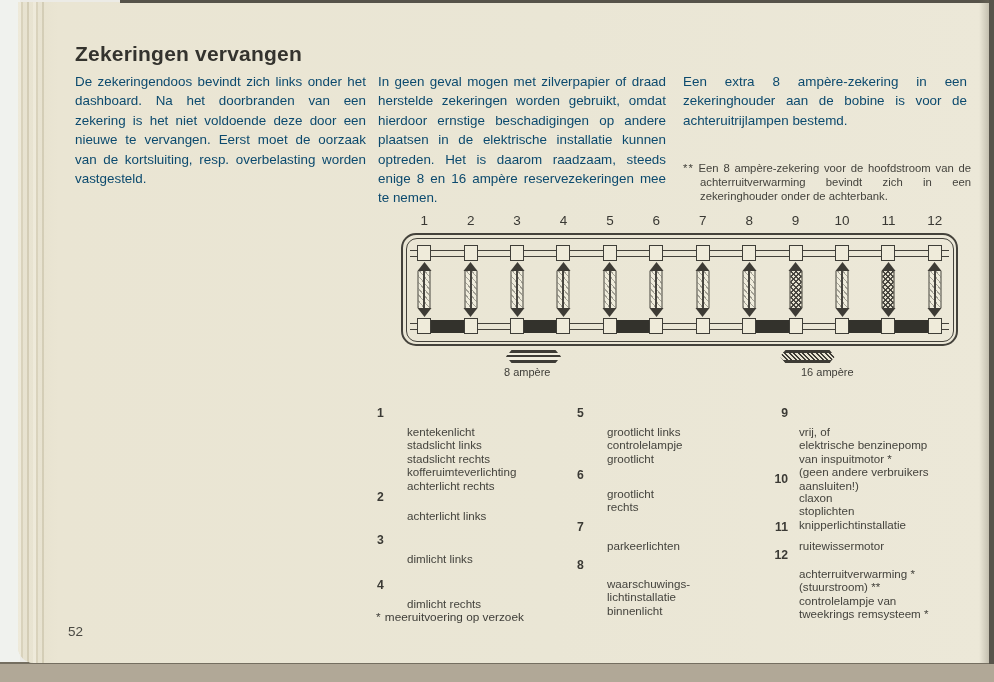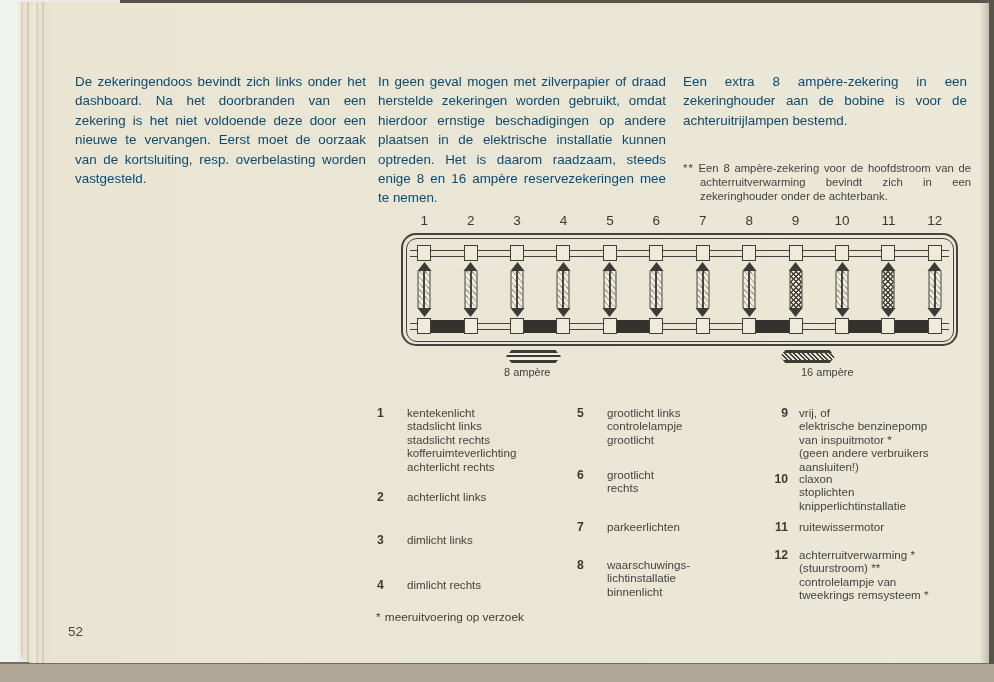--- a/index.html
+++ b/index.html
@@ -94,35 +94,36 @@
   .leg-label.l16 { left:777px; top:366px;margin-left:24px; }
 
   
   .flist-col { position:absolute; top:404px; }
   .flist-col.c1 { left:377px; width:195px; }
   .flist-col.c2 { left:577px; width:185px; }
   .flist-col.c3 { left:769px; width:200px; }
   .fitem { position:absolute; display:flex; }
   .fnum  { width:21px; flex:0 0 21px; font-size:12.2px; font-weight:bold; color:#3b3a35; }
   .c3 .fnum { text-align:right; padding-right:2px; }
-  .flabel { margin-left:9px; font-size:11.6px; line-height:13.4px; white-space:pre-line; color:#44433d; }
+  .flabel { margin-left:9px; font-size:11.6px; line-height:13.4px; white-space:pre-line; color:#44433d;margin-top:19px; }
 </style>
 </head>
 <body>
 
 <div class="scan-left"></div>
 <div class="scan-bottom"></div>
 <div class="page"></div>
 <div class="page-stack"></div>
 <div class="scan-topline"></div>
 <div class="scan-right-shade"></div>
 <div class="scan-right"></div>
 
 <div class="content">
 
+  <h1 class="title">Zekeringen vervangen</h1>
 
   <p class="col col1">De zekeringendoos bevindt zich links onder het dashboard. Na het doorbranden van een zekering is het niet voldoende deze door een nieuwe te vervangen. Eerst moet de oorzaak van de kortsluiting, resp. overbelasting worden vastgesteld.</p>
   <p class="col col2">In geen geval mogen met zilverpapier of draad herstelde zekeringen worden gebruikt, omdat hierdoor ernstige beschadigingen op andere plaatsen in de elektrische installatie kunnen optreden. Het is daarom raadzaam, steeds enige 8 en 16 ampère reservezekeringen mee te nemen.</p>
   <p class="col col3">Een extra 8 ampère-zekering in een zekeringhouder aan de bobine is voor de achteruitrijlampen bestemd.</p>
 
   <p class="footnote2"><span class="fn-marker">**</span><span> Een 8 ampère-zekering voor de hoofdstroom van de achterruitverwarming bevindt zich in een zekeringhouder onder de achterbank.</span></p>
 
   <div class="diagram">
     <div class="numrow">
       <span>1</span>

